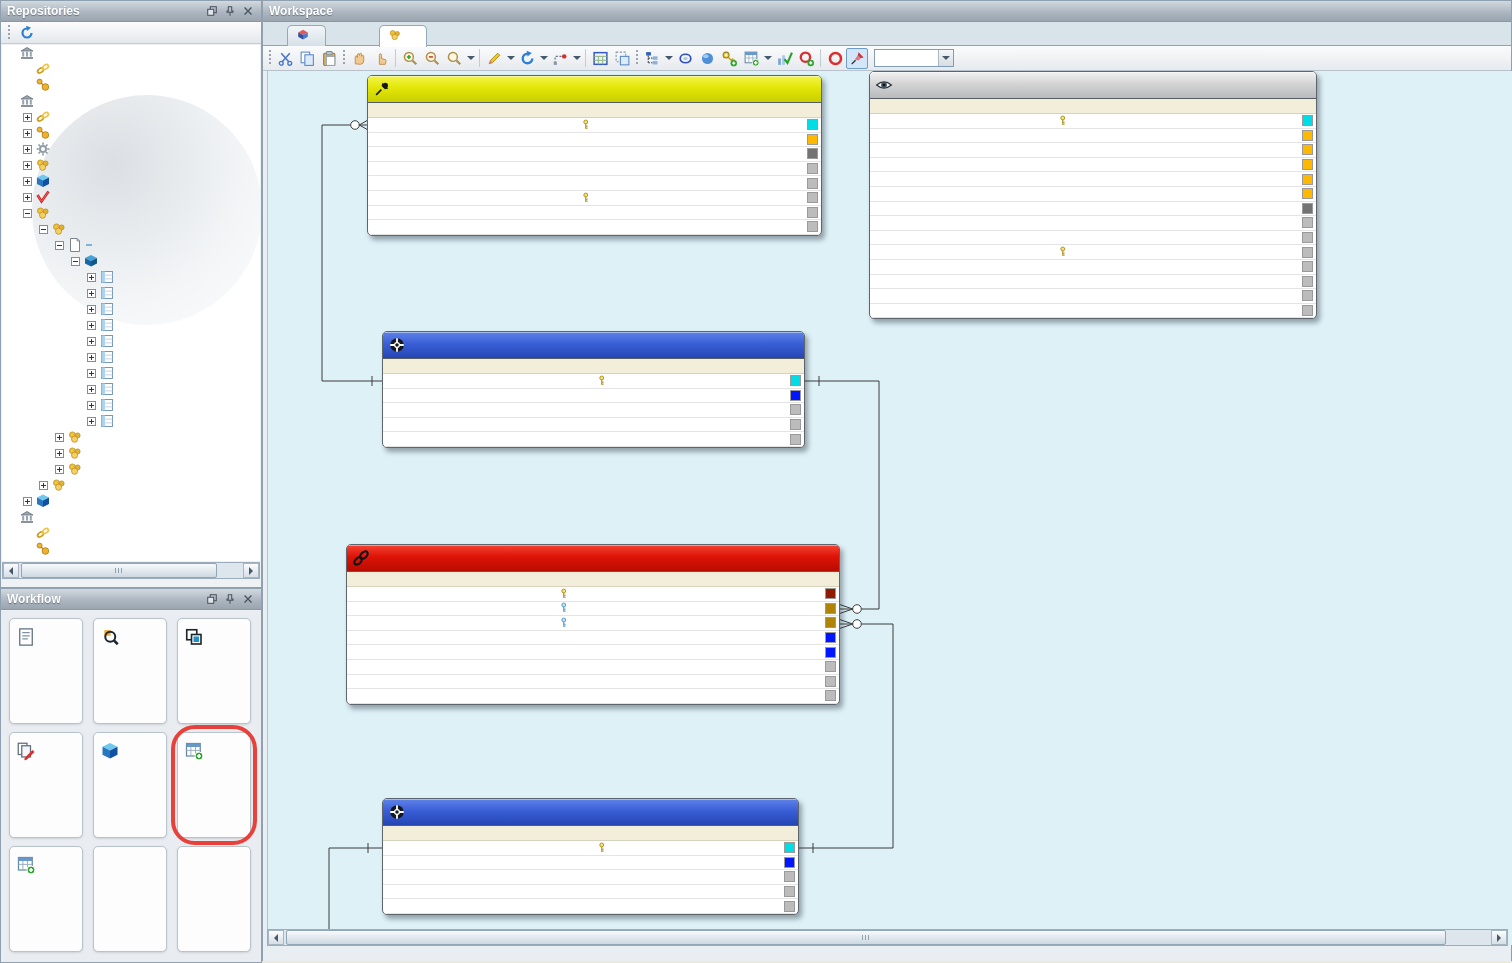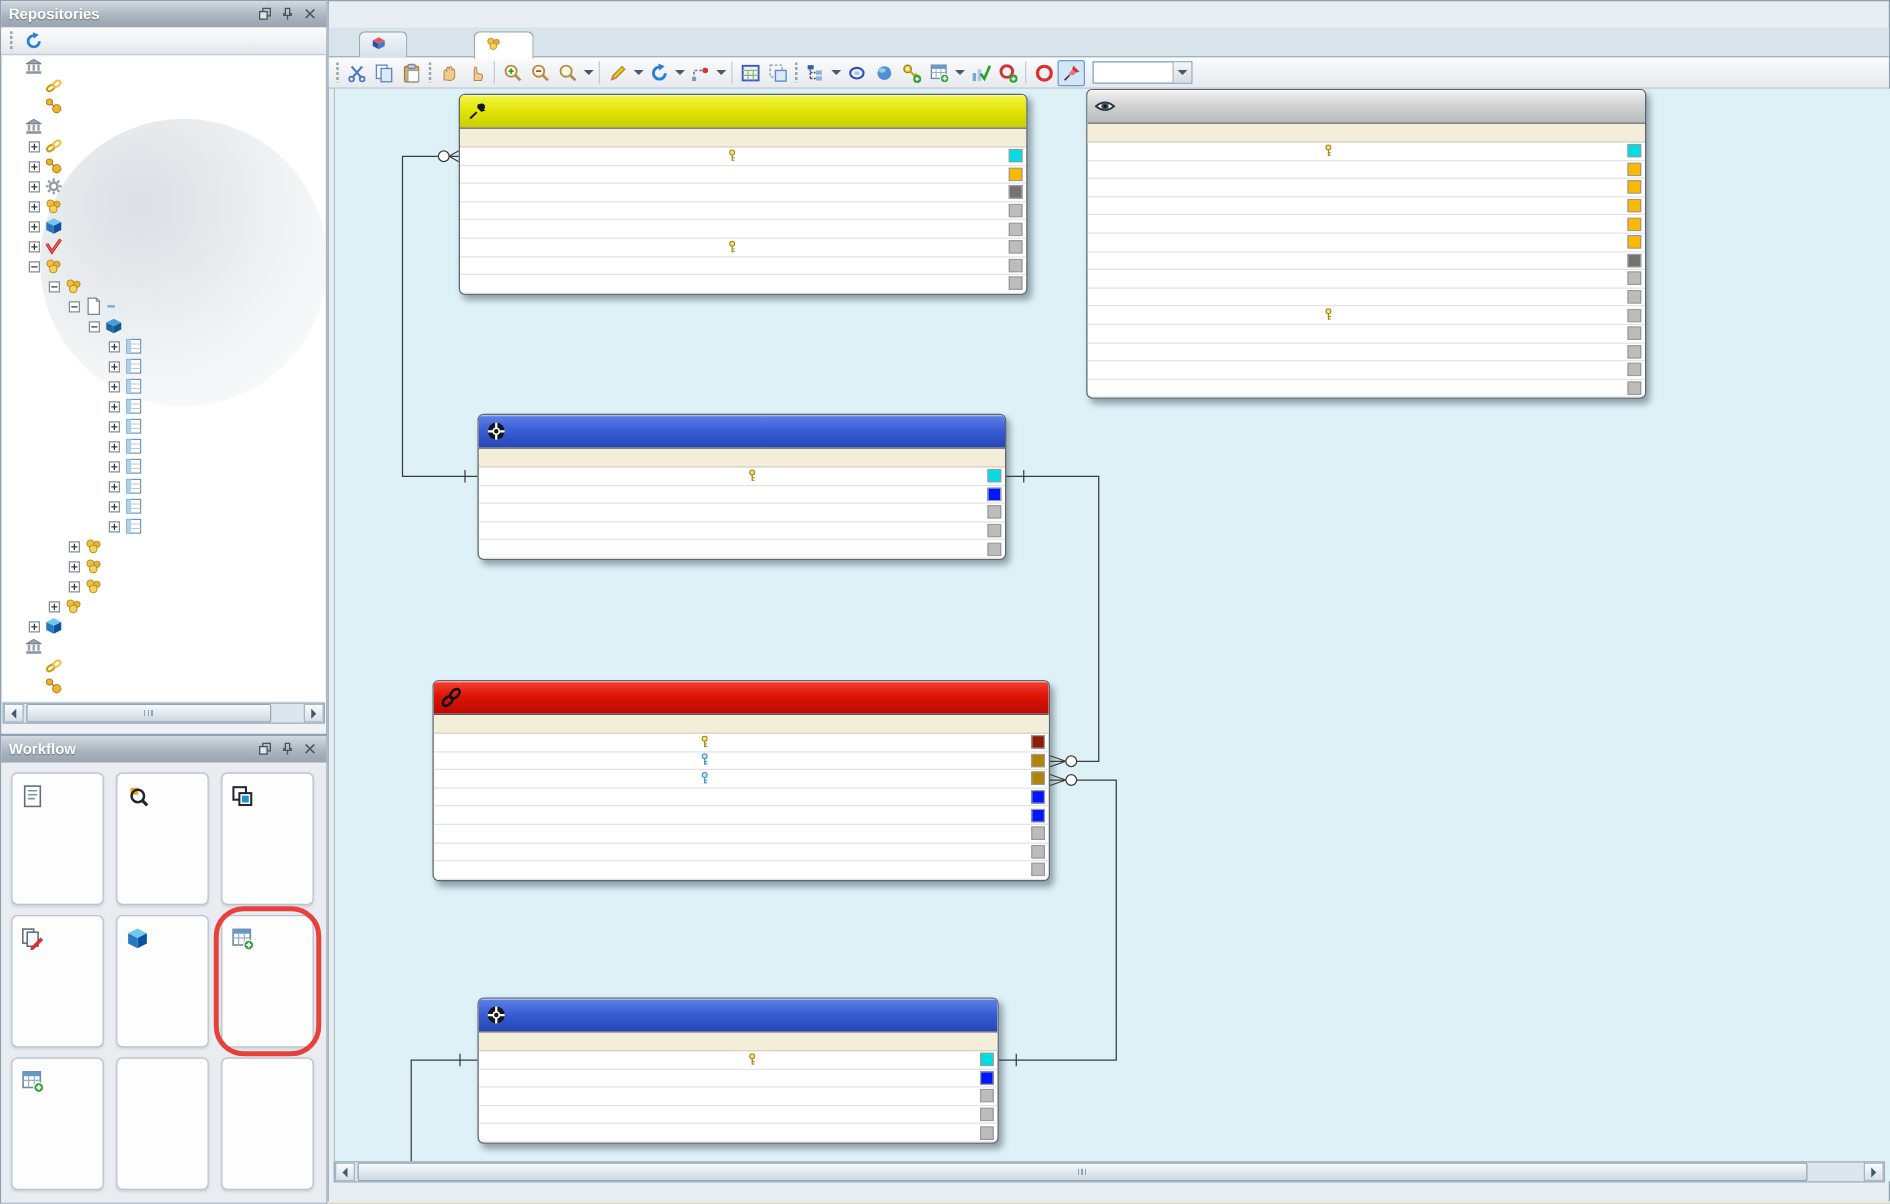--- a/index.html
+++ b/index.html
@@ -583,20 +583,23 @@
             <path d="M2 7.5 H13 M5.5 4.8 V12 M9.2 4.8 V12" stroke="#9ab0c4" stroke-width=".8"></path>
             <circle cx="12" cy="12" r="3.2" fill="#2da42d" stroke="#fff" stroke-width=".8"></circle>
             <path d="M10.4 12 h3.2 M12 10.4 v3.2" stroke="#fff" stroke-width="1.3"></path>
           </svg></span><span class="wf-label"></span></div>
       <div class="wf-card" style="left: 92px; top: 235px;"><span class="wf-label"></span></div>
       <div class="wf-card" style="left: 176px; top: 235px;"><span class="wf-label"></span></div>
     </div>
 </div>
 
 <div class="panel" id="workspace">
+  <div class="panel-titlebar">
+    <span>Workspace</span>
+  </div>
   <div id="ws-tabs">
       <div class="tab inactive" style="left: 24px;">
         <span><svg width="14" height="14" viewBox="0 0 16 16">
             <path d="M8 2 L13.5 5 L8 8 L2.5 5 Z" fill="#e05858"></path>
             <path d="M2.5 5 L8 8 V13 L2.5 10 Z" fill="#3050a0"></path>
             <path d="M13.5 5 L8 8 V13 L13.5 10 Z" fill="#4878c8"></path>
           </svg></span>
         <span></span>
       </div>
       <div class="tab active" style="left: 116px;">

